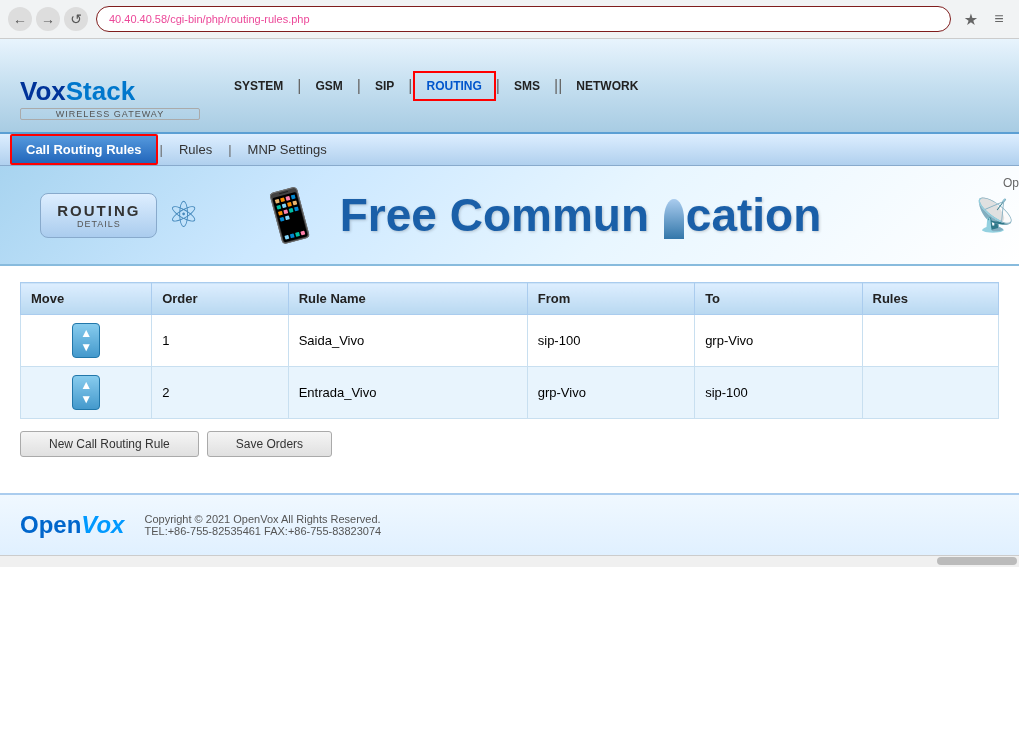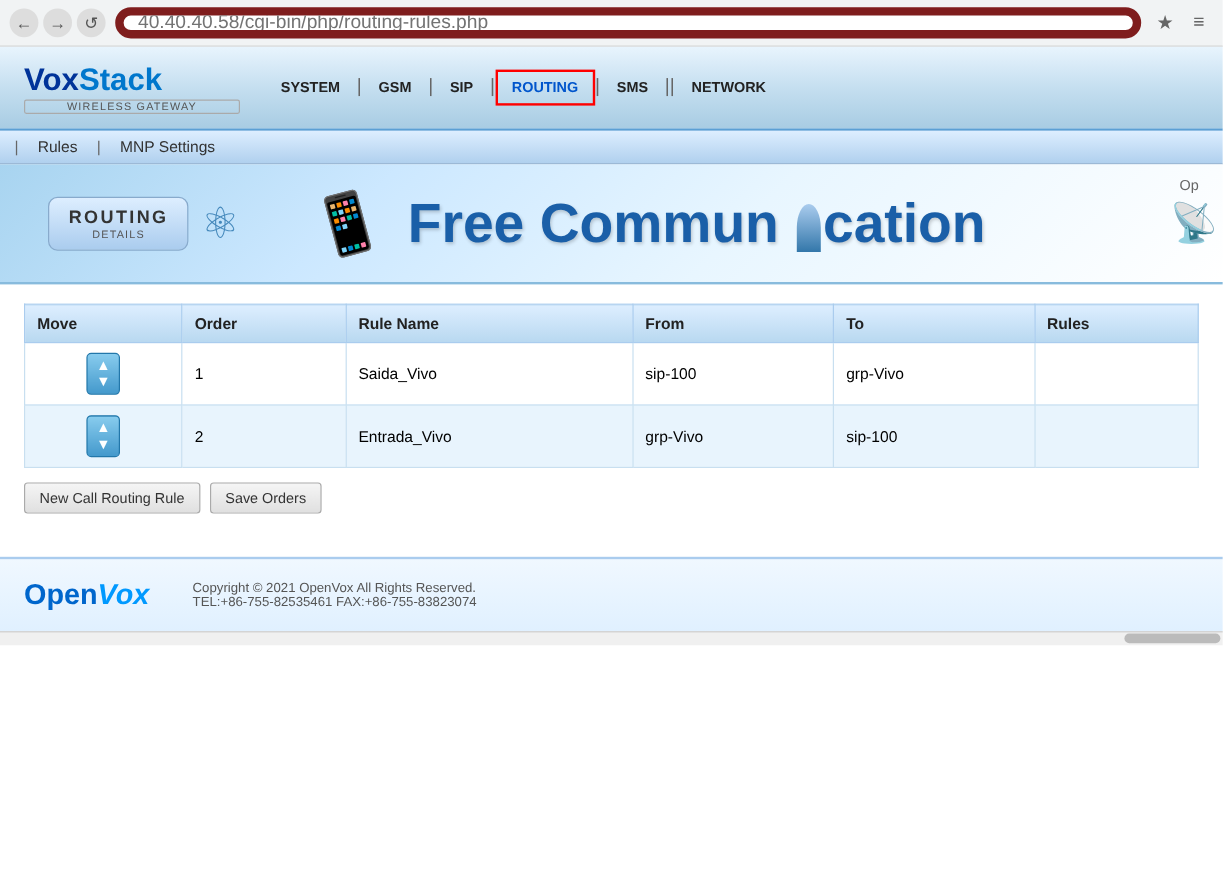--- a/index.html
+++ b/index.html
@@ -16,22 +16,22 @@
     }
     .browser-nav-btns {
       display: flex; gap: 4px; align-items: center;
     }
     .nav-btn {
       width: 24px; height: 24px; border-radius: 50%; border: none;
       background: #ddd; cursor: pointer; display: flex; align-items: center; justify-content: center;
       font-size: 14px; color: #555;
     }
     .address-bar {
-      flex: 1; height: 26px; border: 7px solid #7f1d1d; border-radius: 13px;
-      padding: 0 12px; font-size: 16px; background: #fff; color: #737373;
+      flex: 1; height: 26px; border: 1px solid #7f1d1d; border-radius: 13px;
+      padding: 0 12px; font-size: 11px; background: #fff; color: #ec4899;
     }
     .browser-actions {
       display: flex; gap: 4px;
     }
     .browser-action-btn {
       width: 24px; height: 24px; border: none; background: transparent;
       cursor: pointer; font-size: 16px; color: #666;
     }
 
     
@@ -44,20 +44,21 @@
       padding: 0;
     }
     .top-nav-inner {
       display: flex;
       align-items: center;
       padding: 8px 0;
     }
     .logo-area {
       padding: 4px 20px;
       min-width: 220px;
+      margin-top: 25px;
     }
     .logo-text {
       font-size: 26px;
       font-weight: bold;
     }
     .logo-vox { color: #003399; }
     .logo-stack { color: #0077cc; }
     .logo-sub {
       font-size: 9px;
       color: #555;
@@ -178,21 +179,21 @@
       width: 80px;
       display: flex;
       align-items: flex-end;
       justify-content: flex-end;
       padding: 4px;
     }
     .banner-op {
       font-size: 12px;
       color: #666;
       position: absolute;
-      right: 20px;
+      right: 0;
       top: 10px;
       margin-left: 16px;
     }
     .satellite-icon {
       font-size: 32px;
       color: #6699bb;
     }
 
     
     .content {
@@ -227,38 +228,38 @@
       background: #e8f4fd;
     }
 
     
     .action-buttons {
       margin-top: 12px;
       display: flex;
       gap: 8px;
     }
     .action-btn {
-      padding: 5px 12px;
+      padding: 5px 28px;
       background: linear-gradient(180deg, #f5f5f5 0%, #e0e0e0 100%);
       border: 1px solid #aaa;
       border-radius: 3px;
       font-size: 12px;
       cursor: pointer;
       color: #333;
     }
 
     
     .footer {
       background: linear-gradient(180deg, #f0f8ff 0%, #e0f0ff 100%);
       border-top: 2px solid #aaccee;
       margin-top: 20px;
       padding: 16px 20px;
       display: flex;
       align-items: center;
-      gap: 36px;
+      gap: 20px;
     }
     .footer-logo {
       font-size: 24px;
       font-weight: bold;
     }
     .footer-logo-open { color: #0066cc; }
     .footer-logo-vox { color: #0099ff; font-style: italic; }
     .footer-info {
       font-size: 11px;
       color: #555;
@@ -318,20 +319,21 @@
         <span class="nav-sep">|</span>
         <a class="nav-item">SMS</a>
         <span class="nav-sep">|</span>
         <span class="nav-sep">|</span>
         <a class="nav-item">NETWORK</a>
       </nav>
     </div>
   </div>
 
   <div class="sub-nav">
+    <a class="sub-nav-item active">Call Routing Rules</a>
     <span class="sub-nav-sep">|</span>
     <a class="sub-nav-item">Rules</a>
     <span class="sub-nav-sep">|</span>
     <a class="sub-nav-item">MNP Settings</a>
   </div>
 
   <div class="banner">
     <div class="banner-left">
       <div class="routing-box">
         <div class="routing-title">ROUTING</div>

